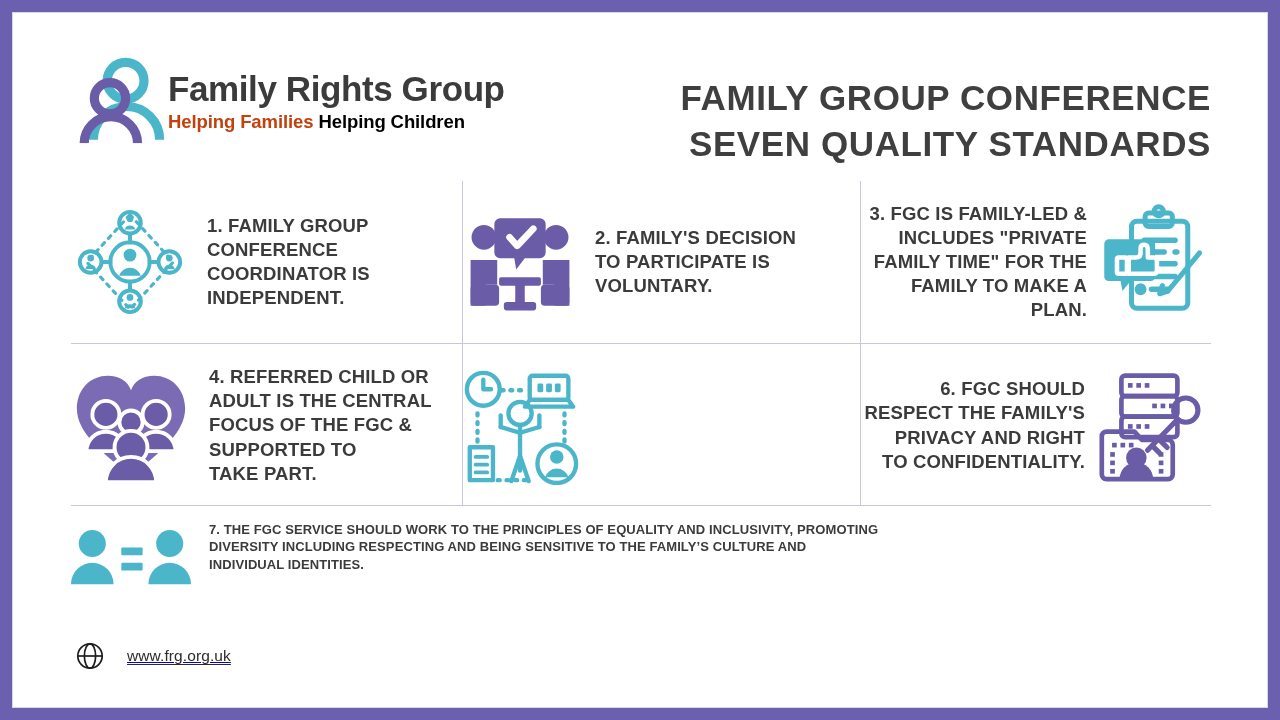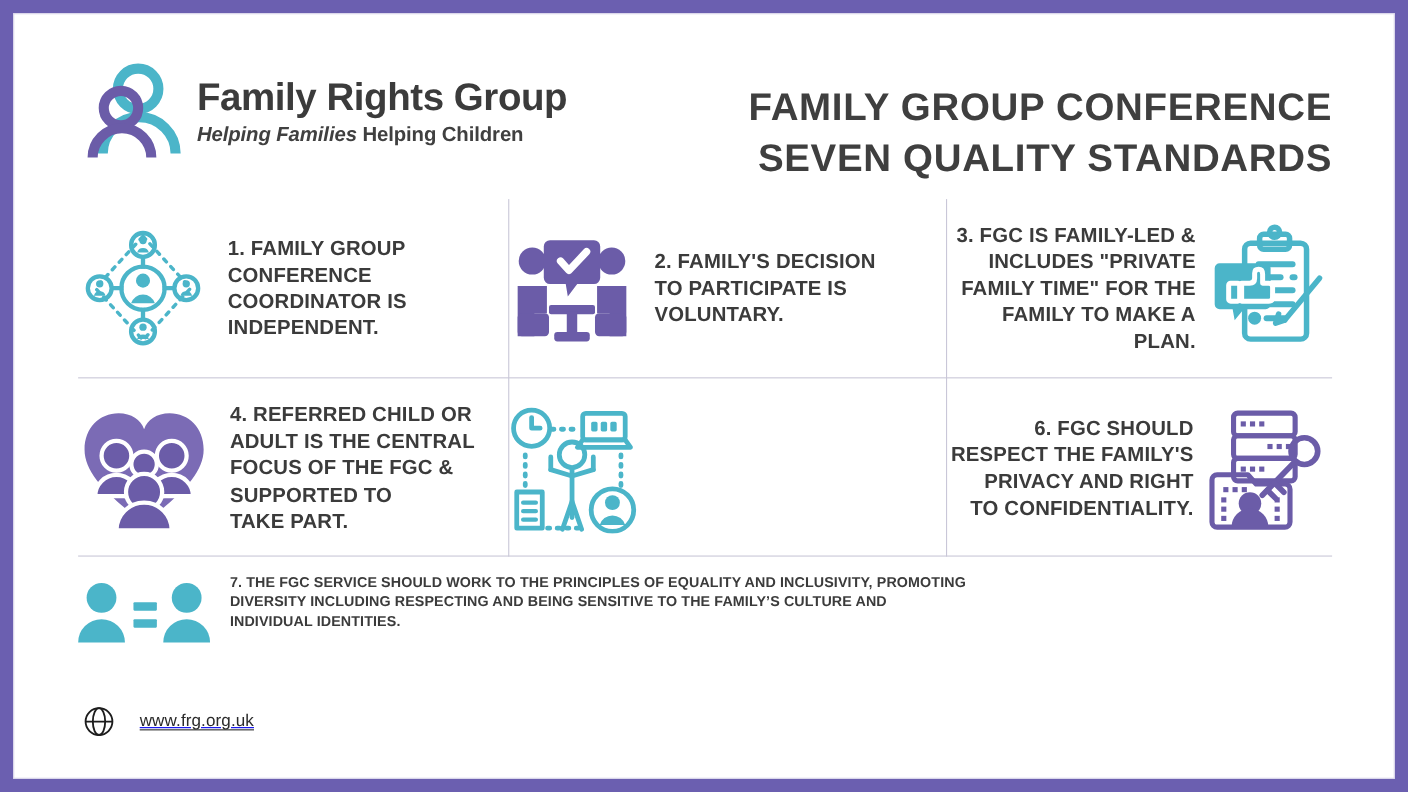--- a/index.html
+++ b/index.html
@@ -19,31 +19,31 @@
 
   
   .header{
     position:absolute;left:0;top:0;width:100%;height:155px;
   }
   .logo-wrap{
     position:absolute;left:62px;top:42px;
     display:flex;align-items:center;
   }
   .logo-mark{width:92px;height:92px;flex:0 0 auto;}
-  .logo-text{margin-left:12px;}
+  .logo-text{margin-left:1px;}
   .logo-title{
     font-size:35px;font-weight:bold;color:#3b3b3b;
     letter-spacing:-0.4px;line-height:1.0;white-space:nowrap;
   }
   .logo-tag{
     margin-top:7px;font-size:18.5px;font-weight:bold;
     letter-spacing:-0.1px;white-space:nowrap;line-height:1;
   }
-  .tag-a{color:#404040;font-style:italic;}
-  .tag-b{color:#404040;}
+  .tag-a{color:#c2410c;}
+  .tag-b{color:#000000;}
 
   .poster-title{
     position:absolute;right:56px;top:62px;
     text-align:right;
     color:#3f3f3f;
     font-size:35px;font-weight:bold;
     letter-spacing:0.6px;line-height:1.30;
     white-space:pre-line;
   }
 

